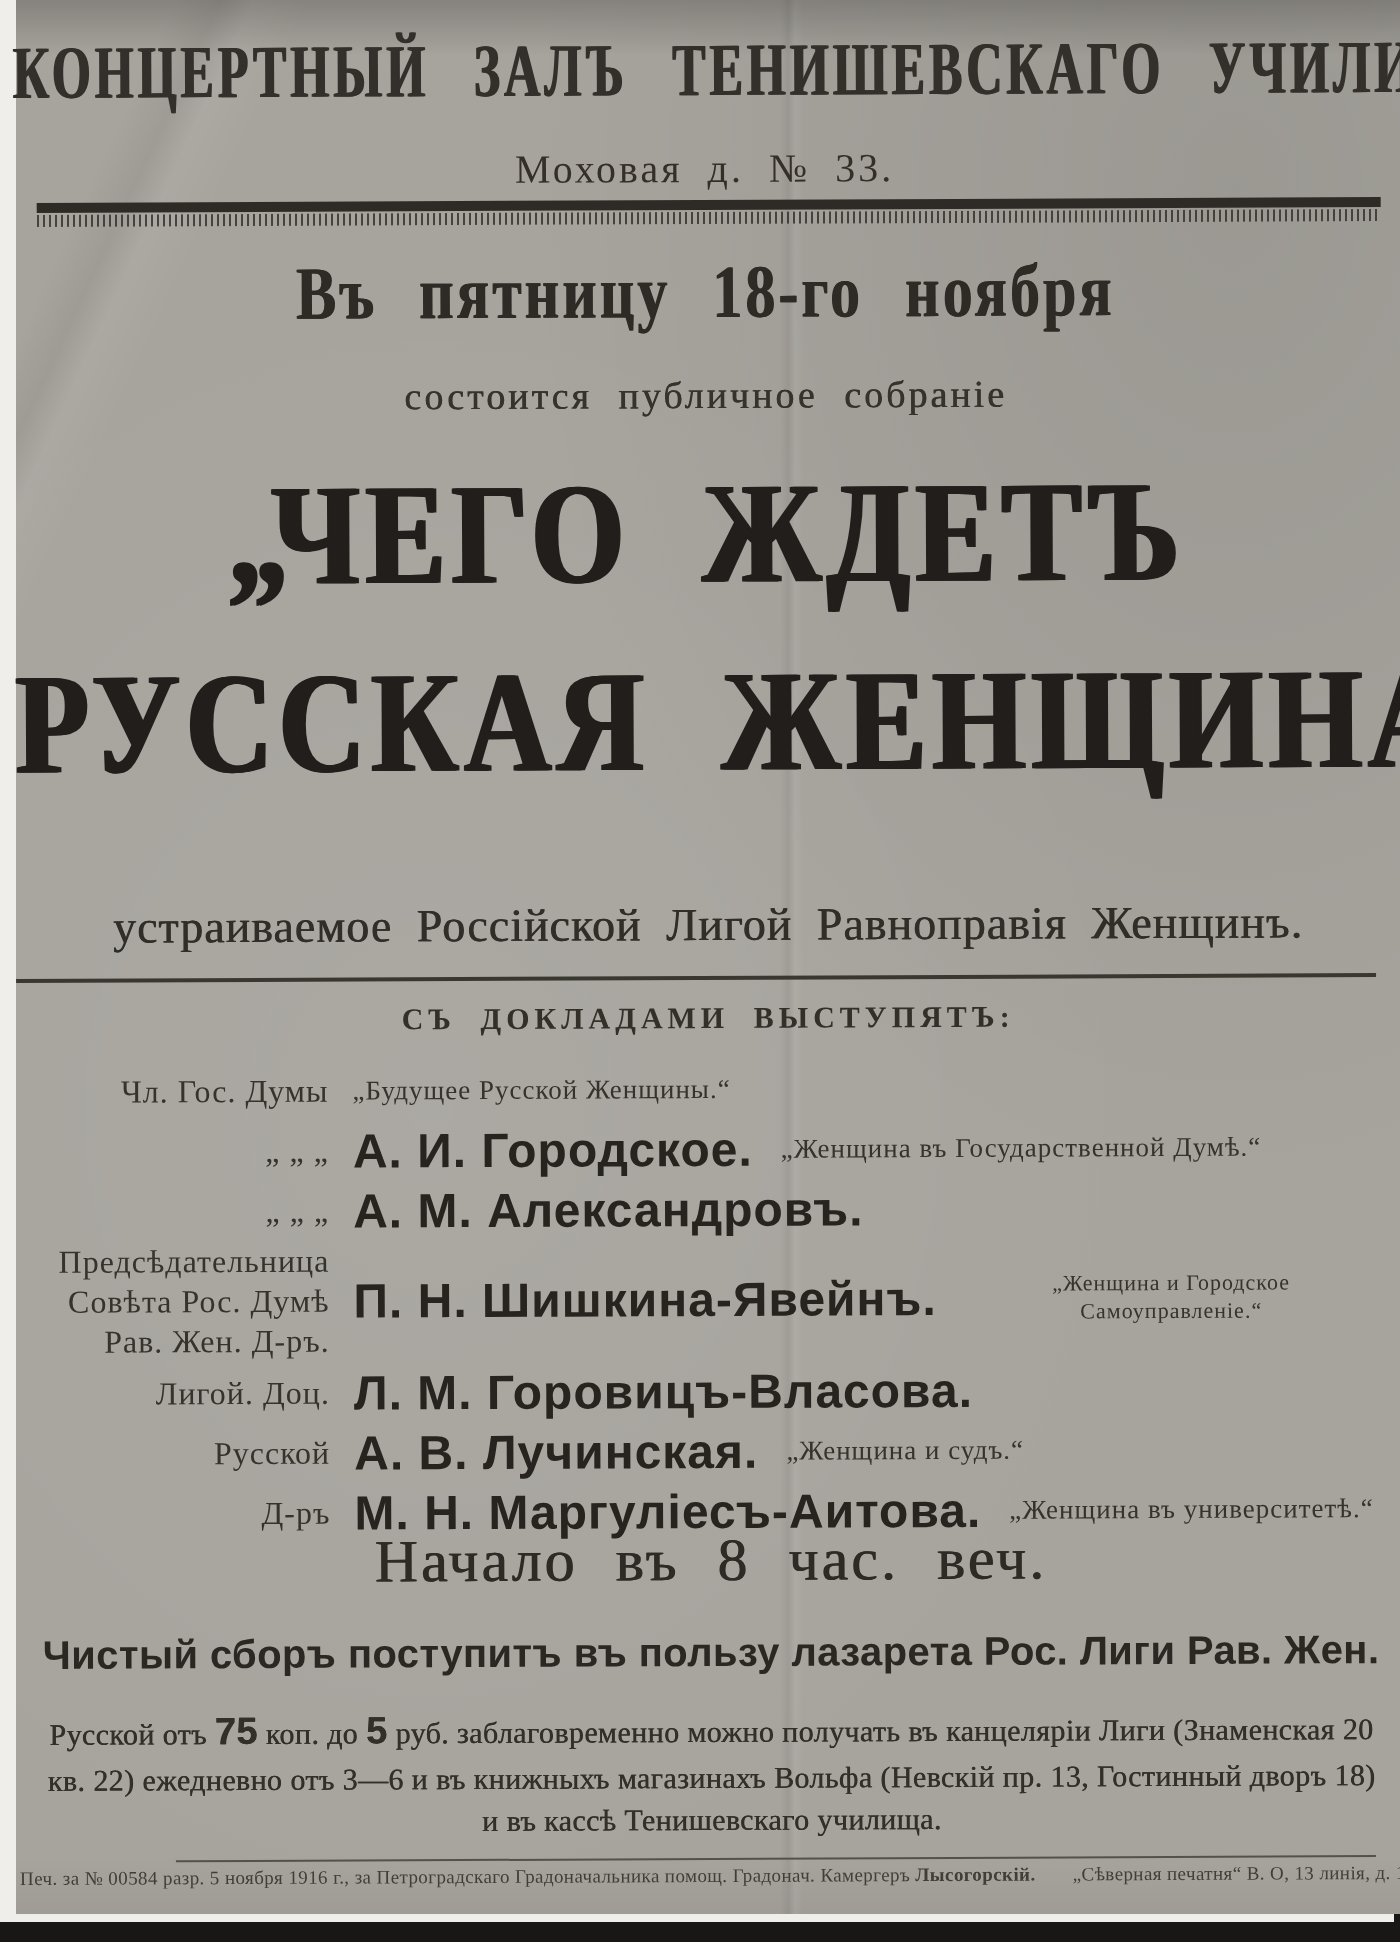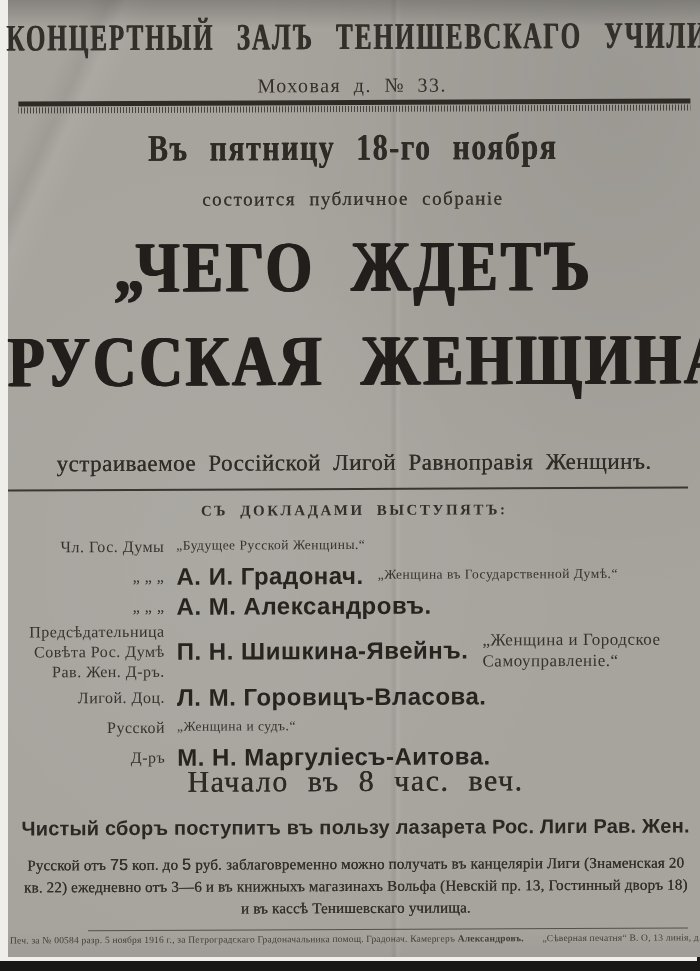--- a/index.html
+++ b/index.html
@@ -49,29 +49,29 @@
   .heading{top:502px;font-weight:bold;font-size:15px;letter-spacing:2.5px;word-spacing:6px;color:#332f29;}
 
   .speakers{position:absolute;left:14px;right:12px;top:531px;}
   .sp-row{display:flex;align-items:center;min-height:29px;margin-bottom:1px;}
   .sp-label{flex:0 0 142px;text-align:right;padding-right:12px;font-size:16px;
     line-height:1.25;color:#36322c;letter-spacing:0.5px;}
   .sp-name{font-family:"Liberation Sans", sans-serif;font-weight:bold;font-size:24px;
     color:#262citrus;color:#27231f;letter-spacing:0.5px;white-space:nowrap;padding-right:14px;}
   .sp-topic{flex:1;font-size:13.5px;line-height:1.25;color:#36322c;letter-spacing:0.5px;text-align:left;}
   .sp-row.tall{min-height:46px;}
-  .sp-row.tall .sp-topic{text-align:left;font-size:17px;}
+  .sp-row.tall .sp-topic{text-align:center;font-size:11px;}
 
   .start{top:764px;font-size:30px;letter-spacing:1.5px;word-spacing:10px;color:#2e2a25;
     text-shadow:0.4px 0 0 currentColor;}
   .proceeds{top:816px;font-family:"Liberation Sans", sans-serif;font-weight:bold;font-size:20px;
     letter-spacing:0.2px;color:#2b2722;white-space:nowrap;}
   .tickets{top:852px;left:12px;right:12px;font-size:15px;line-height:1.45;color:#332f29;
     letter-spacing:0.2px;text-shadow:0.25px 0 0 currentColor;}
-  .tickets .num{font-family:"Liberation Sans", sans-serif;font-weight:normal;font-size:16px;}
+  .tickets .num{font-family:"Liberation Sans", sans-serif;font-weight:bold;font-size:19px;}
 
   .imprule{position:absolute;left:78px;right:14px;top:929px;height:1px;background:#55504a;}
   .imprint{top:934px;font-size:9.5px;color:#413d37;white-space:nowrap;letter-spacing:0.2px;}
   .imprint .printery{margin-left:16px;}
   .imprint .censor{font-weight:bold;}
 </style>
 </head>
 <body>
 
 <div class="scan">
@@ -105,59 +105,61 @@
       <div class="orgrule"></div>
       <div class="abs heading">СЪ ДОКЛАДАМИ ВЫСТУПЯТЪ:</div>
 
       <div class="speakers">
         <div class="sp-row">
           <div class="sp-label">Чл. Гос. Думы</div>
           <div class="sp-topic">„Будущее Русской Женщины.“</div>
         </div>
         <div class="sp-row">
           <div class="sp-label">„   „   „</div>
-          <div class="sp-name">А. И. Градонач.</div>
+          <div class="sp-name">А. И. Городское.</div>
           <div class="sp-topic">„Женщина въ Государственной Думѣ.“</div>
         </div>
         <div class="sp-row">
           <div class="sp-label">„   „   „</div>
           <div class="sp-name">А. М. Александровъ.</div>
         </div>
         <div class="sp-row tall">
           <div class="sp-label">Предсѣдательница Совѣта Рос. Думѣ Рав. Жен. Д-ръ.</div>
           <div class="sp-name">П. Н. Шишкина-Явейнъ.</div>
           <div class="sp-topic">„Женщина и Городское Самоуправленіе.“</div>
         </div>
         <div class="sp-row">
           <div class="sp-label">Лигой. Доц.</div>
           <div class="sp-name">Л. М. Горовицъ-Власова.</div>
         </div>
         <div class="sp-row">
           <div class="sp-label">Русской</div>
+          <div class="sp-name">А. В. Лучинская.</div>
           <div class="sp-topic">„Женщина и судъ.“</div>
         </div>
         <div class="sp-row">
           <div class="sp-label">Д-ръ</div>
           <div class="sp-name">М. Н. Маргуліесъ-Аитова.</div>
+          <div class="sp-topic">„Женщина въ университетѣ.“</div>
         </div>
       </div>
 
       <div class="abs start">Начало въ 8 час. веч.</div>
       <div class="abs proceeds">Чистый сборъ поступитъ въ пользу лазарета Рос. Лиги Рав. Жен.</div>
 
       <div class="abs tickets">
         <span>Русской отъ</span>
         <span class="num">75</span>
         <span>коп. до</span>
         <span class="num">5</span>
         <span>руб. заблаговременно можно получать въ канцеляріи Лиги (Знаменская 20 кв. 22) ежедневно отъ 3—6 и въ книжныхъ магазинахъ Вольфа (Невскій пр. 13, Гостинный дворъ 18) и въ кассѣ Тенишевскаго училища.</span>
       </div>
 
       <div class="imprule"></div>
       <div class="abs imprint">
         <span>Печ. за № 00584 разр. 5 ноября 1916 г., за Петроградскаго Градоначальника помощ. Градонач. Камергеръ</span>
-        <span class="censor">Александровъ.</span>
+        <span class="censor">Лысогорскій.</span>
         <span class="printery">„Сѣверная печатня“ В. О, 13 линія, д. 19.</span>
       </div>
 
     </div>
   </div>
 </div>
 
 </body></html>

